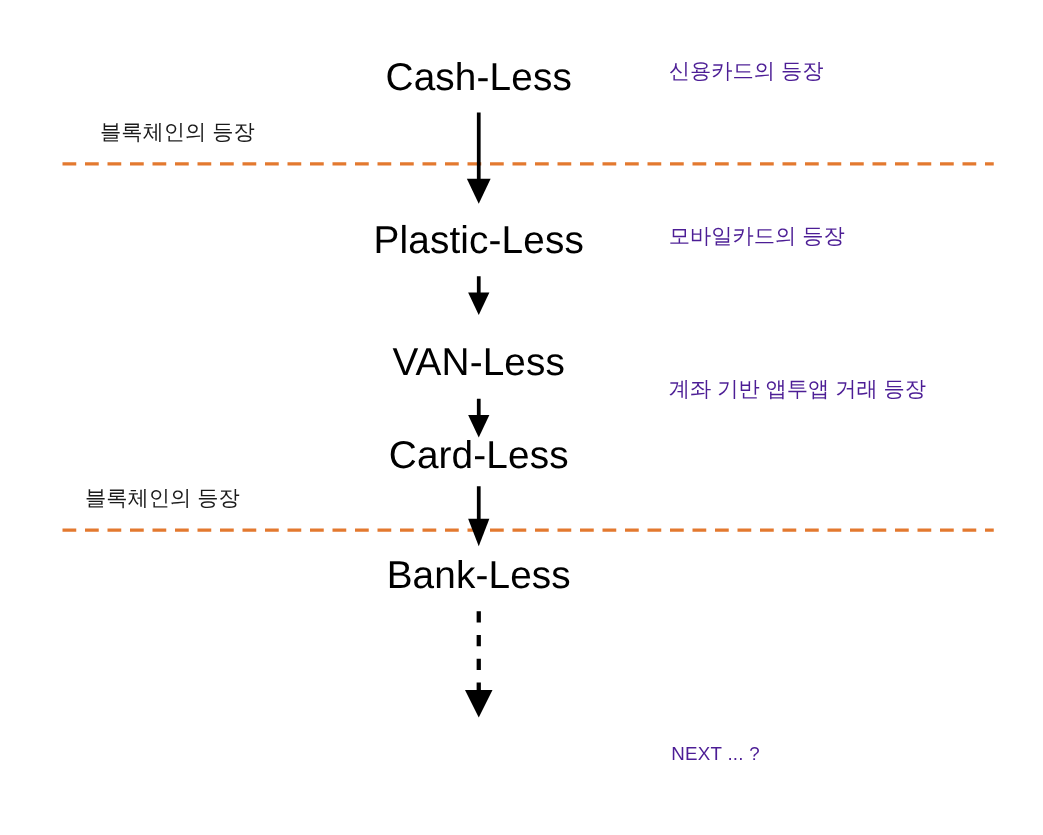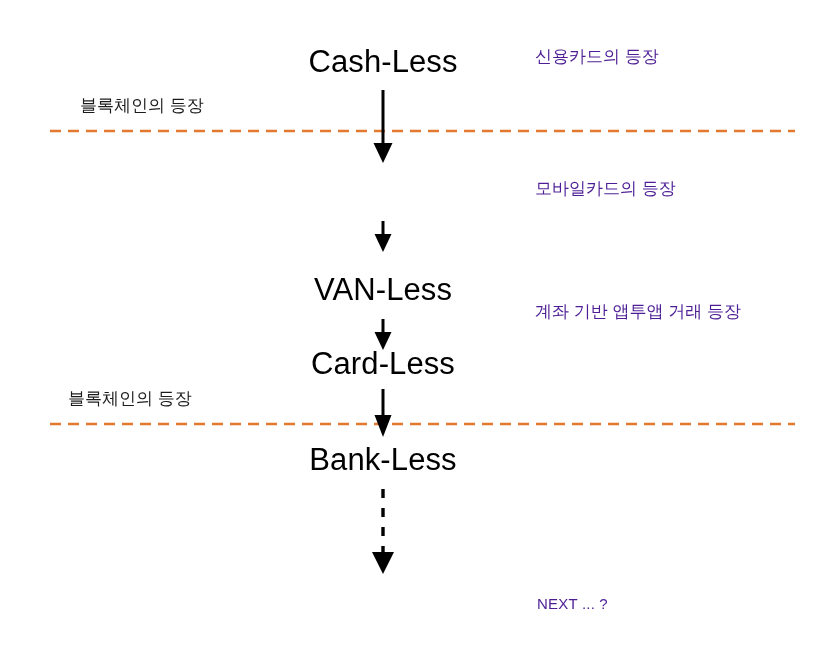--- a/index.html
+++ b/index.html
@@ -98,20 +98,21 @@
     </g>
 
     <g>
       <line x1="383" y1="489" x2="383" y2="556" stroke="#000000" stroke-width="3.4" stroke-dasharray="9 10"></line>
       <polygon points="383,574 372,552 394,552" fill="#000000"></polygon>
     </g>
   </svg>
 
   <div class="stage-label" style="left:383px; top:46px;">Cash-Less</div>
 
+  <div class="stage-label" style="left:383px; top:176px;">Plastic-Less</div>
 
   <div class="stage-label" style="left:383px; top:274px;">VAN-Less</div>
 
   <div class="stage-label" style="left:383px; top:348px;text-align:center;">Card-Less</div>
 
   <div class="stage-label" style="left:383px; top:444px;">Bank-Less</div>
 
 
   <div class="annotation" style="left:535px; top:48px;">신용카드의 등장</div>
 

